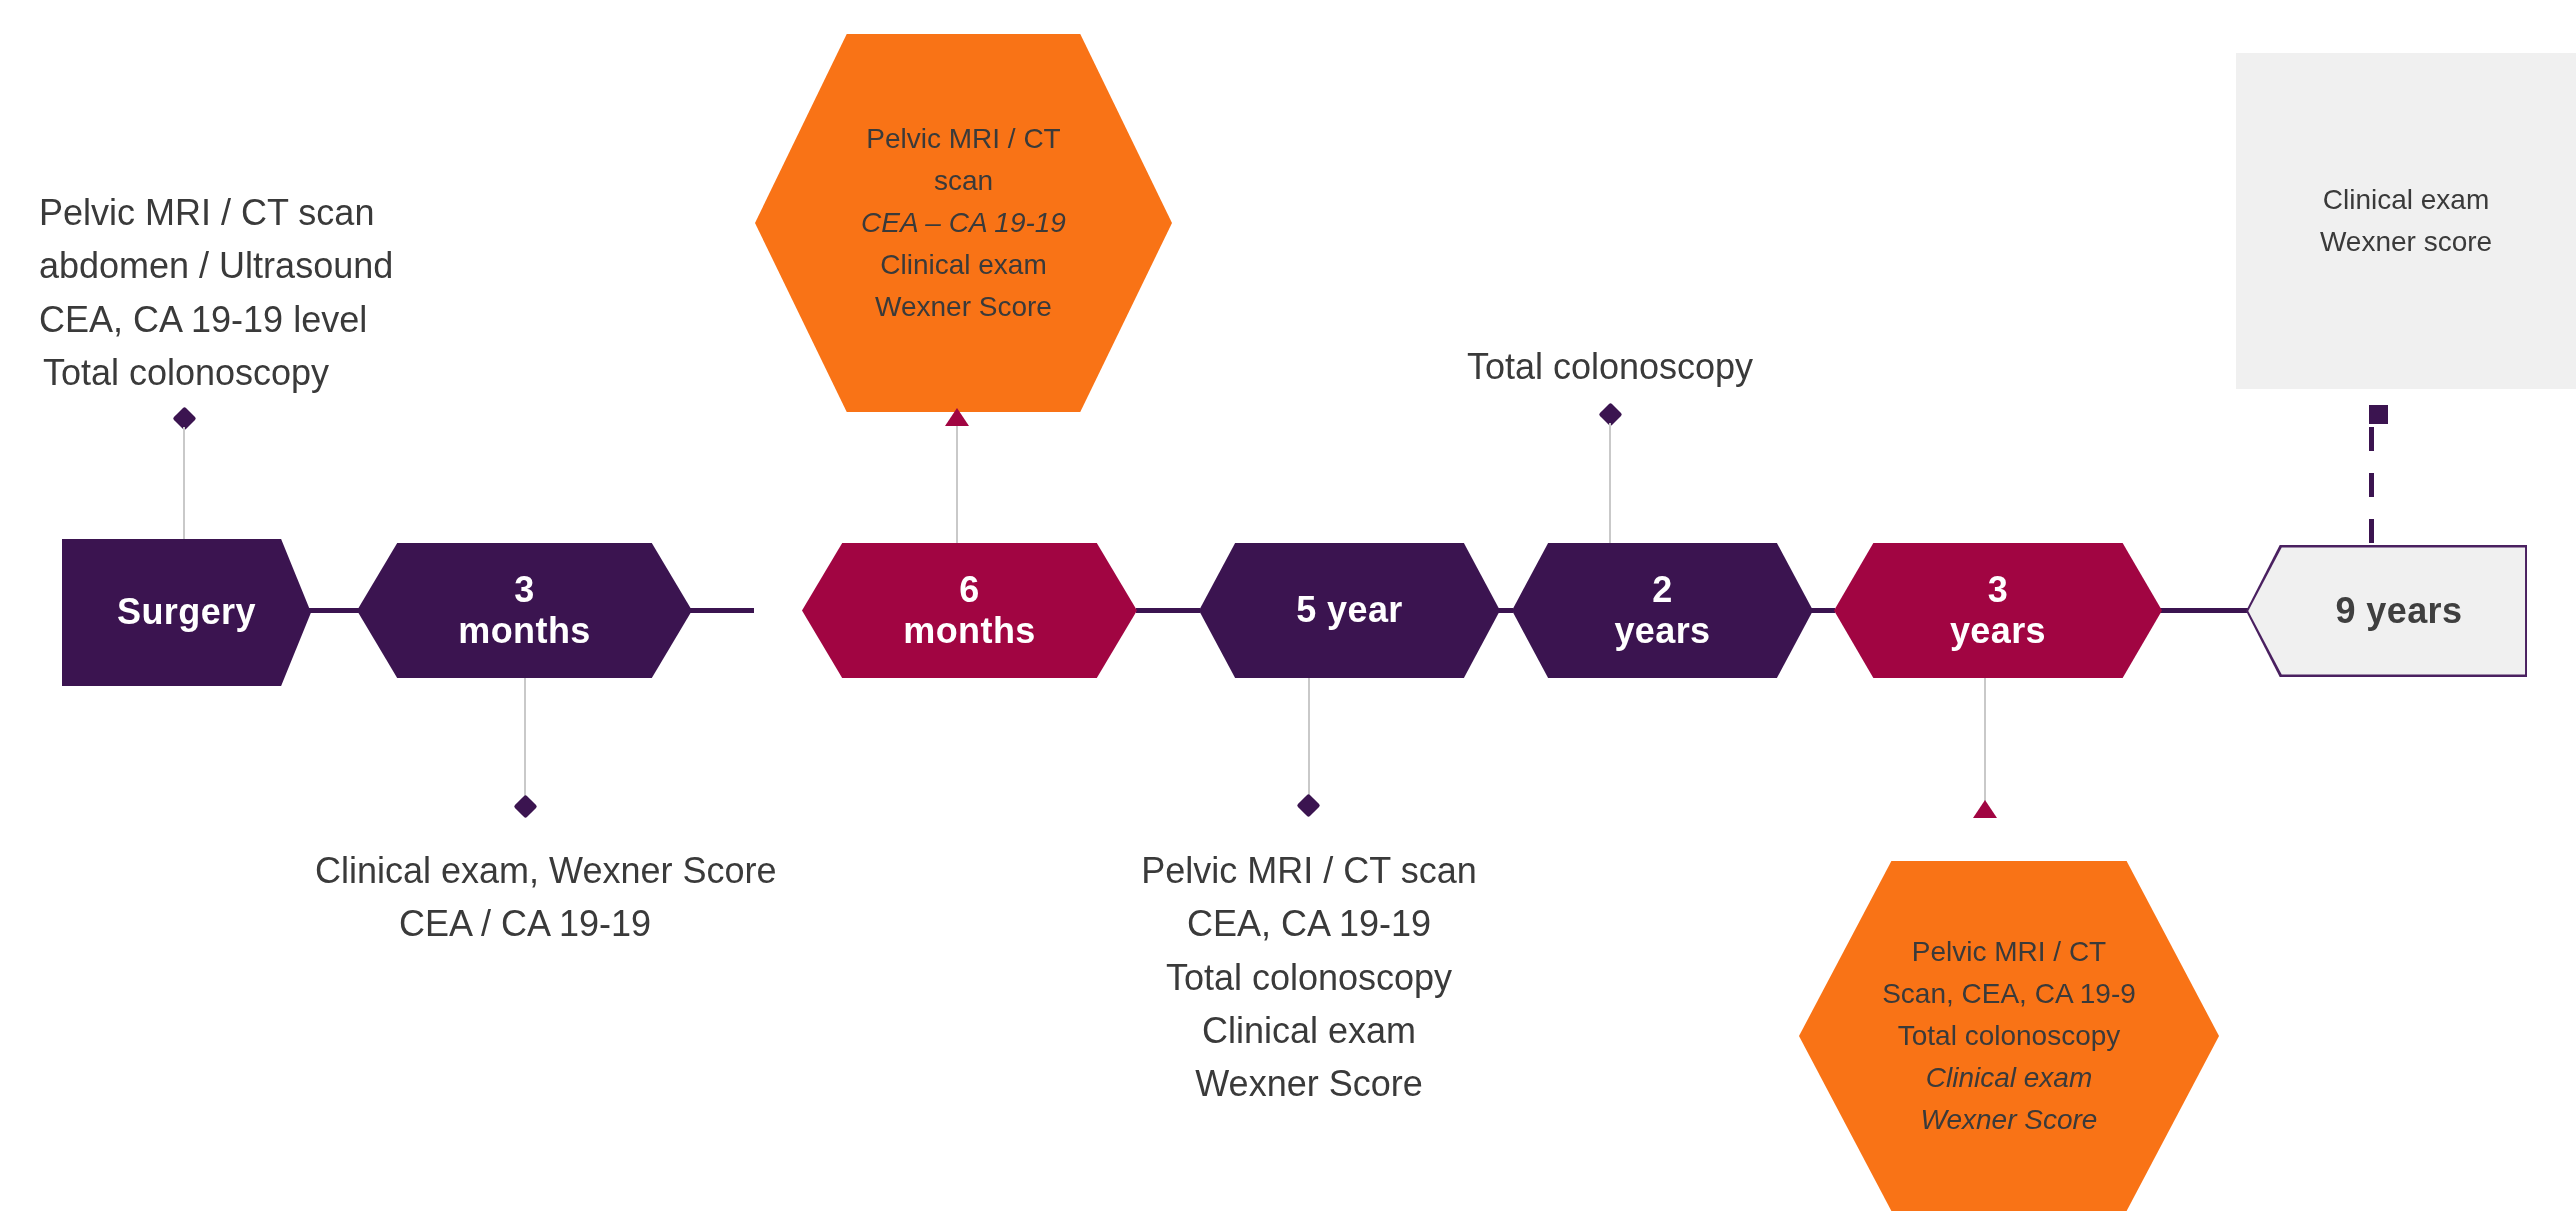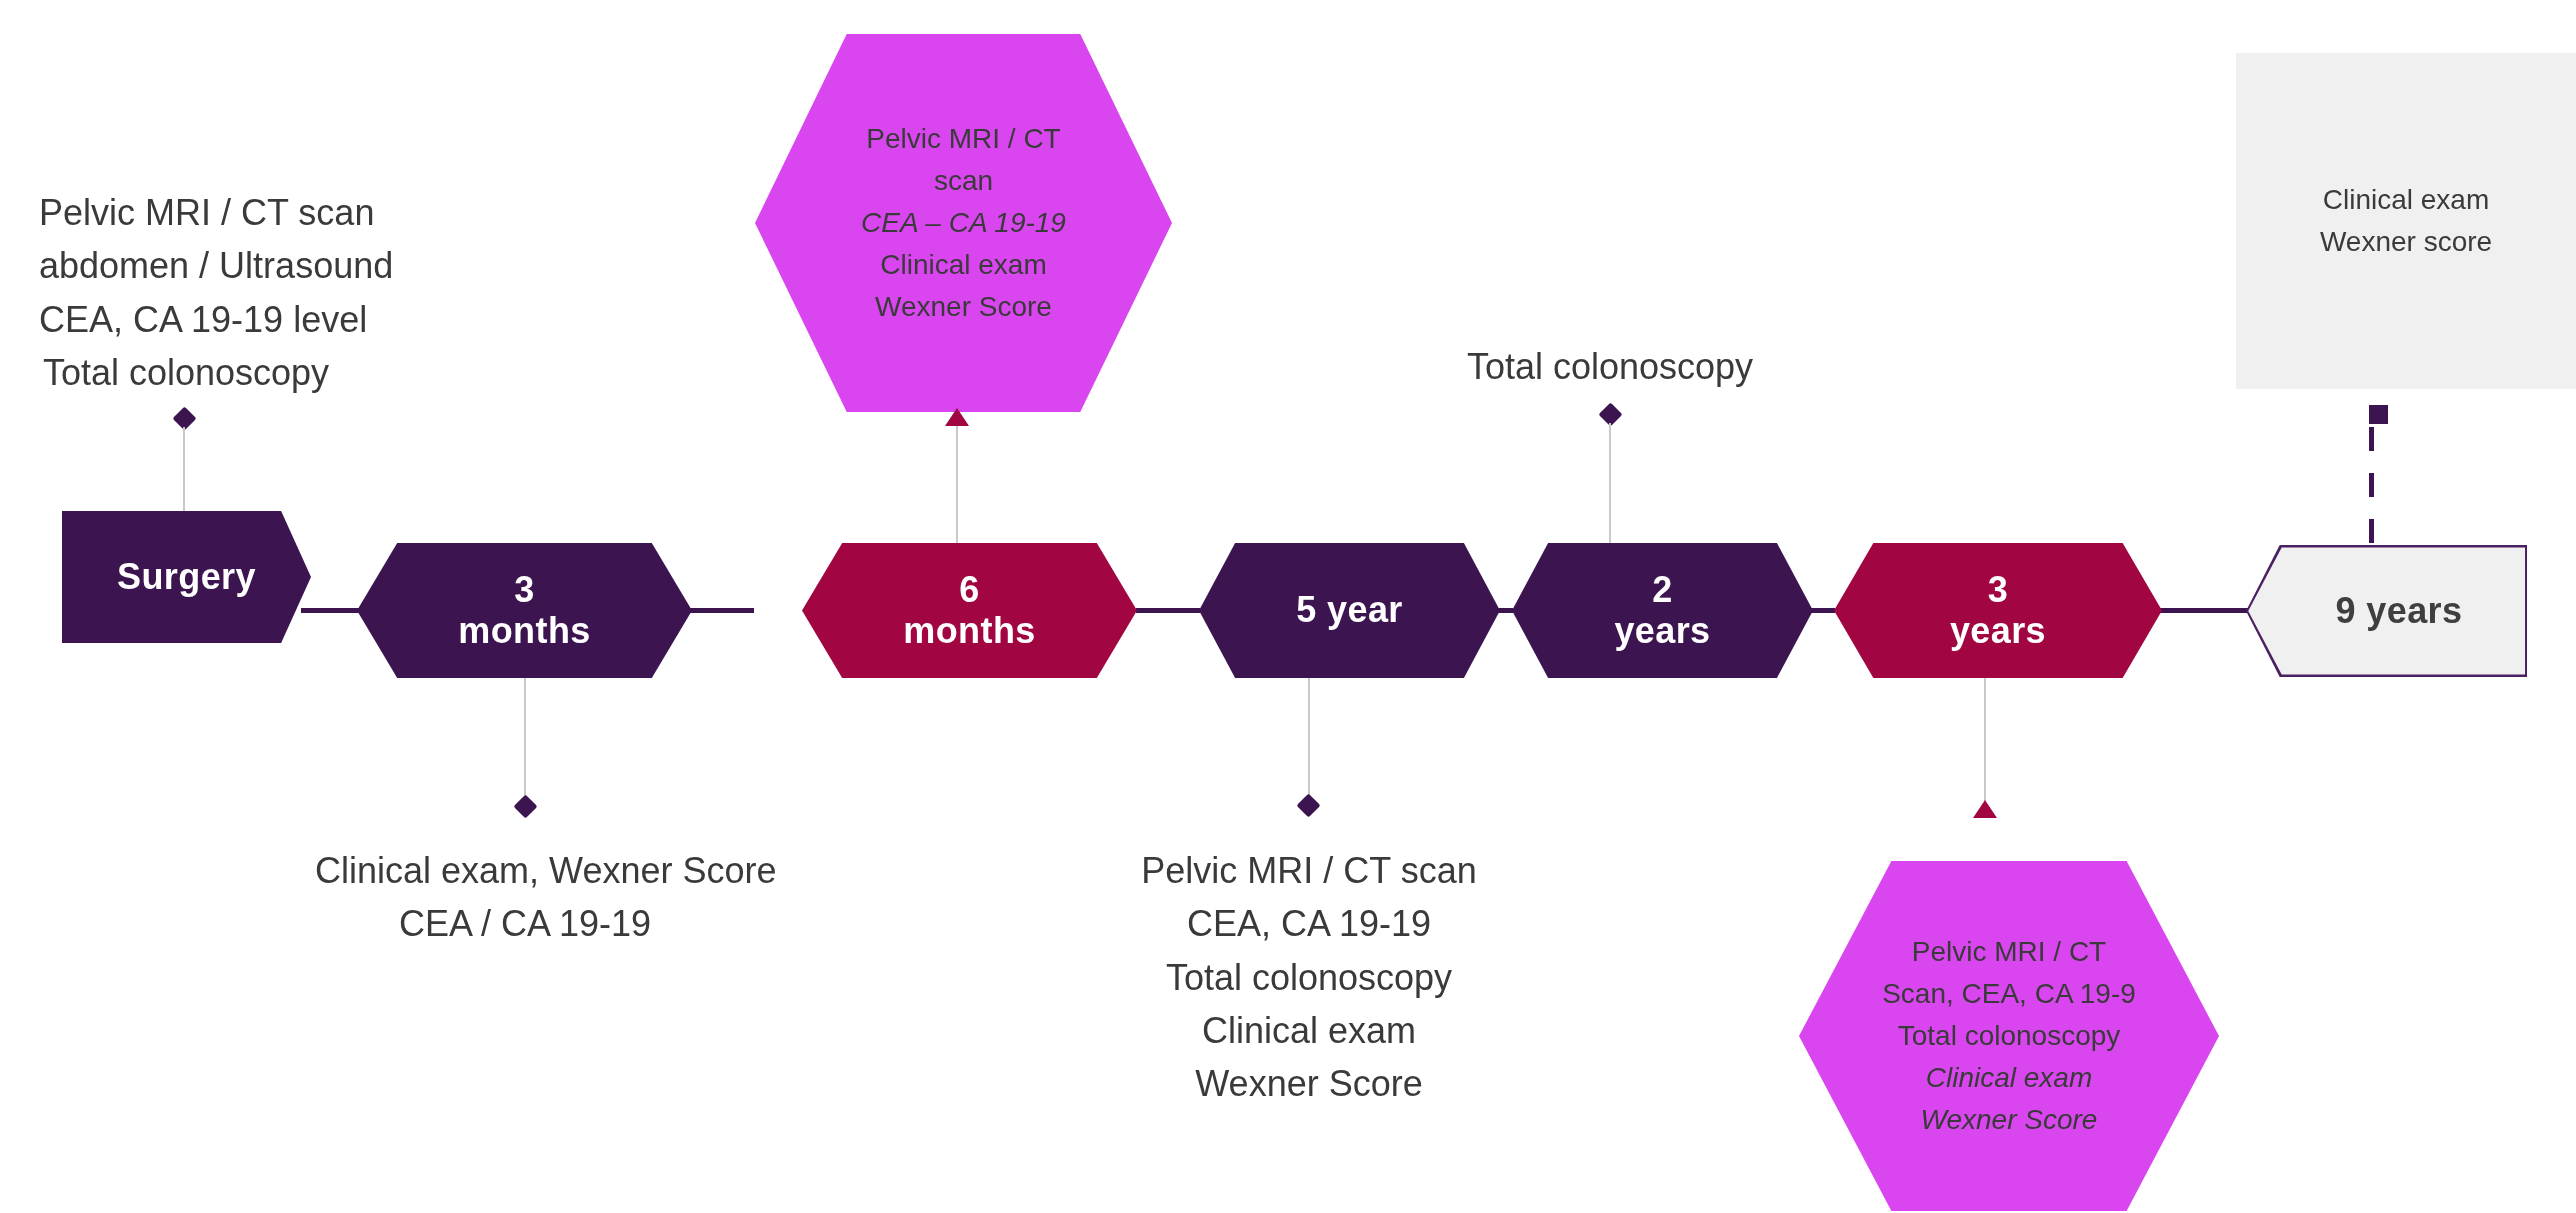--- a/index.html
+++ b/index.html
@@ -120,21 +120,21 @@
     font-size: 36px;
     line-height: 1.48;
     text-align: center;
     white-space: nowrap;
   }
   .annot .ln { display: block; }
 
   
   .callout-hex {
     position: absolute;
-    background: #d946ef;
+    background: #f97316;
     clip-path: polygon(22% 0%, 78% 0%, 100% 50%, 78% 100%, 22% 100%, 0% 50%);
     display: flex;
     flex-direction: column;
     align-items: center;
     justify-content: center;
   }
   .callout-box {
     position: absolute;
     background: #F0F0F0;
     display: flex;
@@ -229,21 +229,21 @@
   <div class="marker-square" style="left:2369px; top:405px;"></div>
   <div class="leader-dashed" style="left:2369px; top:427px; height:120px;"></div>
 
   <div class="connector" style="left:301px; top:608px; width:64px;"></div>
   <div class="connector" style="left:690px; top:608px; width:64px;"></div>
   <div class="connector" style="left:1136px; top:608px; width:64px;"></div>
   <div class="connector" style="left:1449px; top:608px; width:64px;"></div>
   <div class="connector" style="left:1771px; top:608px; width:64px;"></div>
   <div class="connector" style="left:2160px; top:608px; width:91px;"></div>
 
-  <div class="node node-start node-purple" style="left:62px; top:511px; width:249px; height:132px;">
+  <div class="node node-start node-purple" style="left:62px; top:539px; width:249px; height:147px;">
     <span>Surgery</span>
   </div>
 
   <div class="node node-hex node-purple" style="left:357px; top:543px; width:335px; height:135px;">
     <span>
       <span class="ln">3</span><br>
       <span class="ln">months</span>
     </span>
   </div>
 

